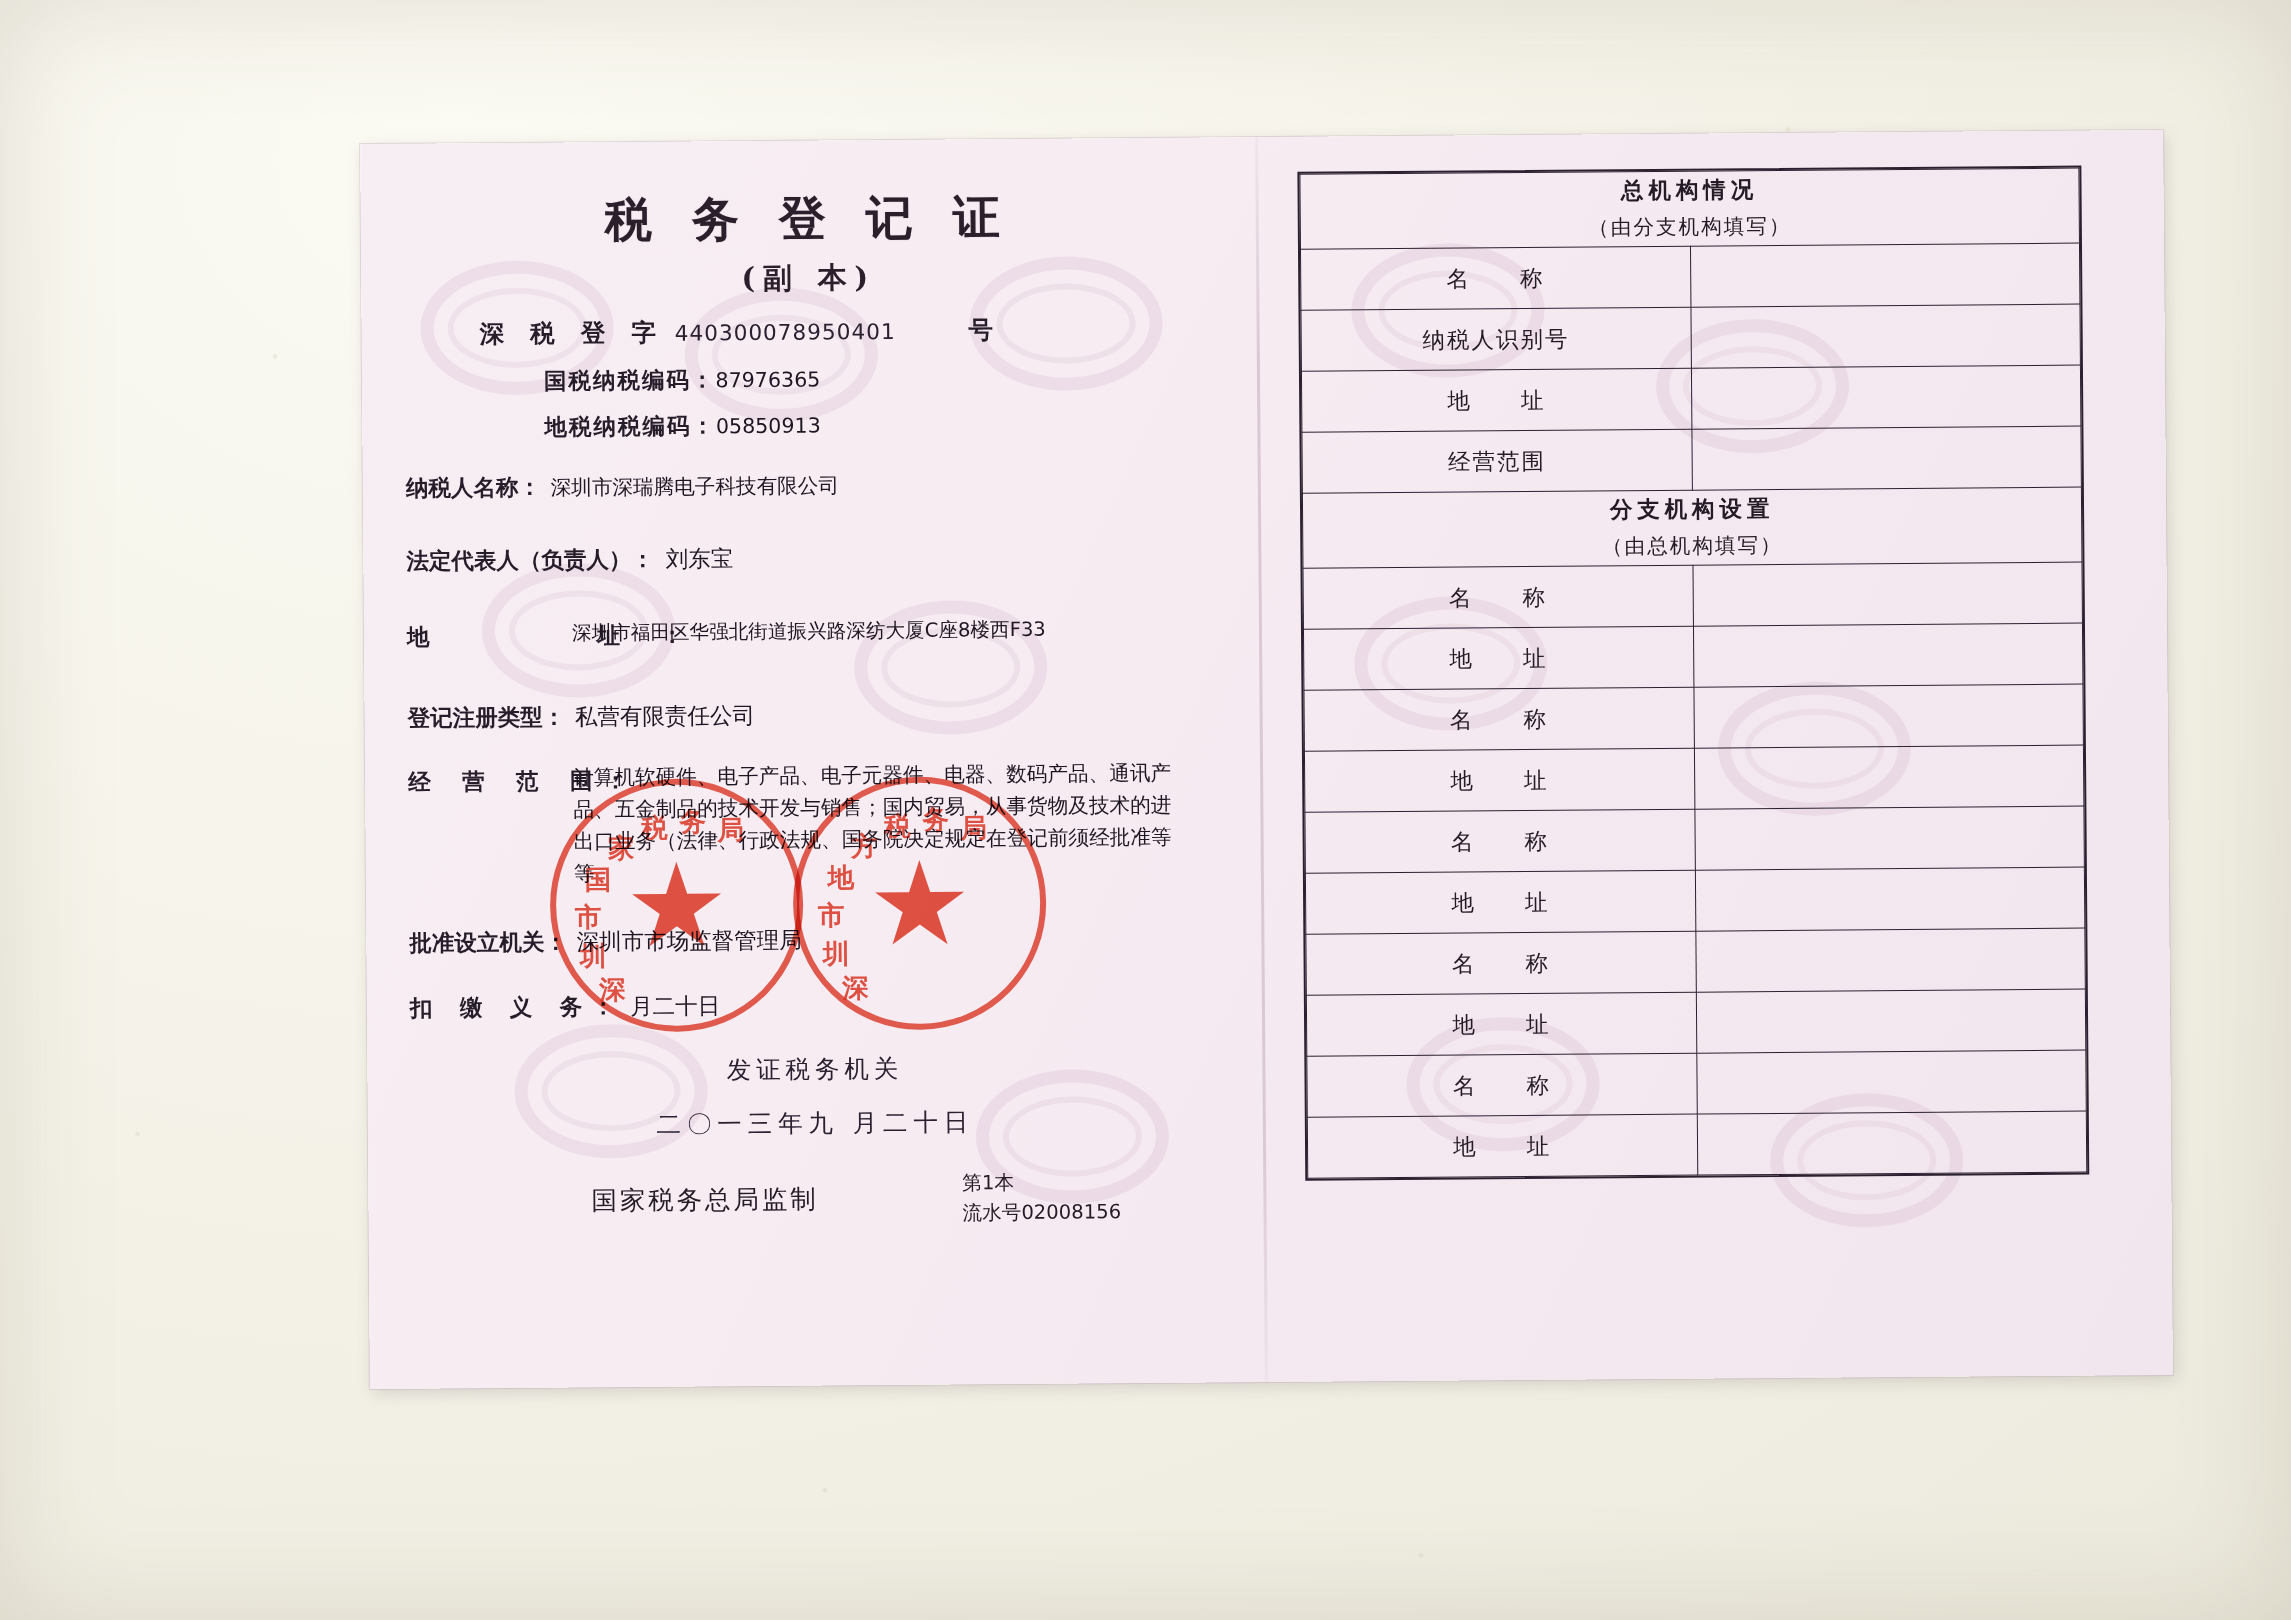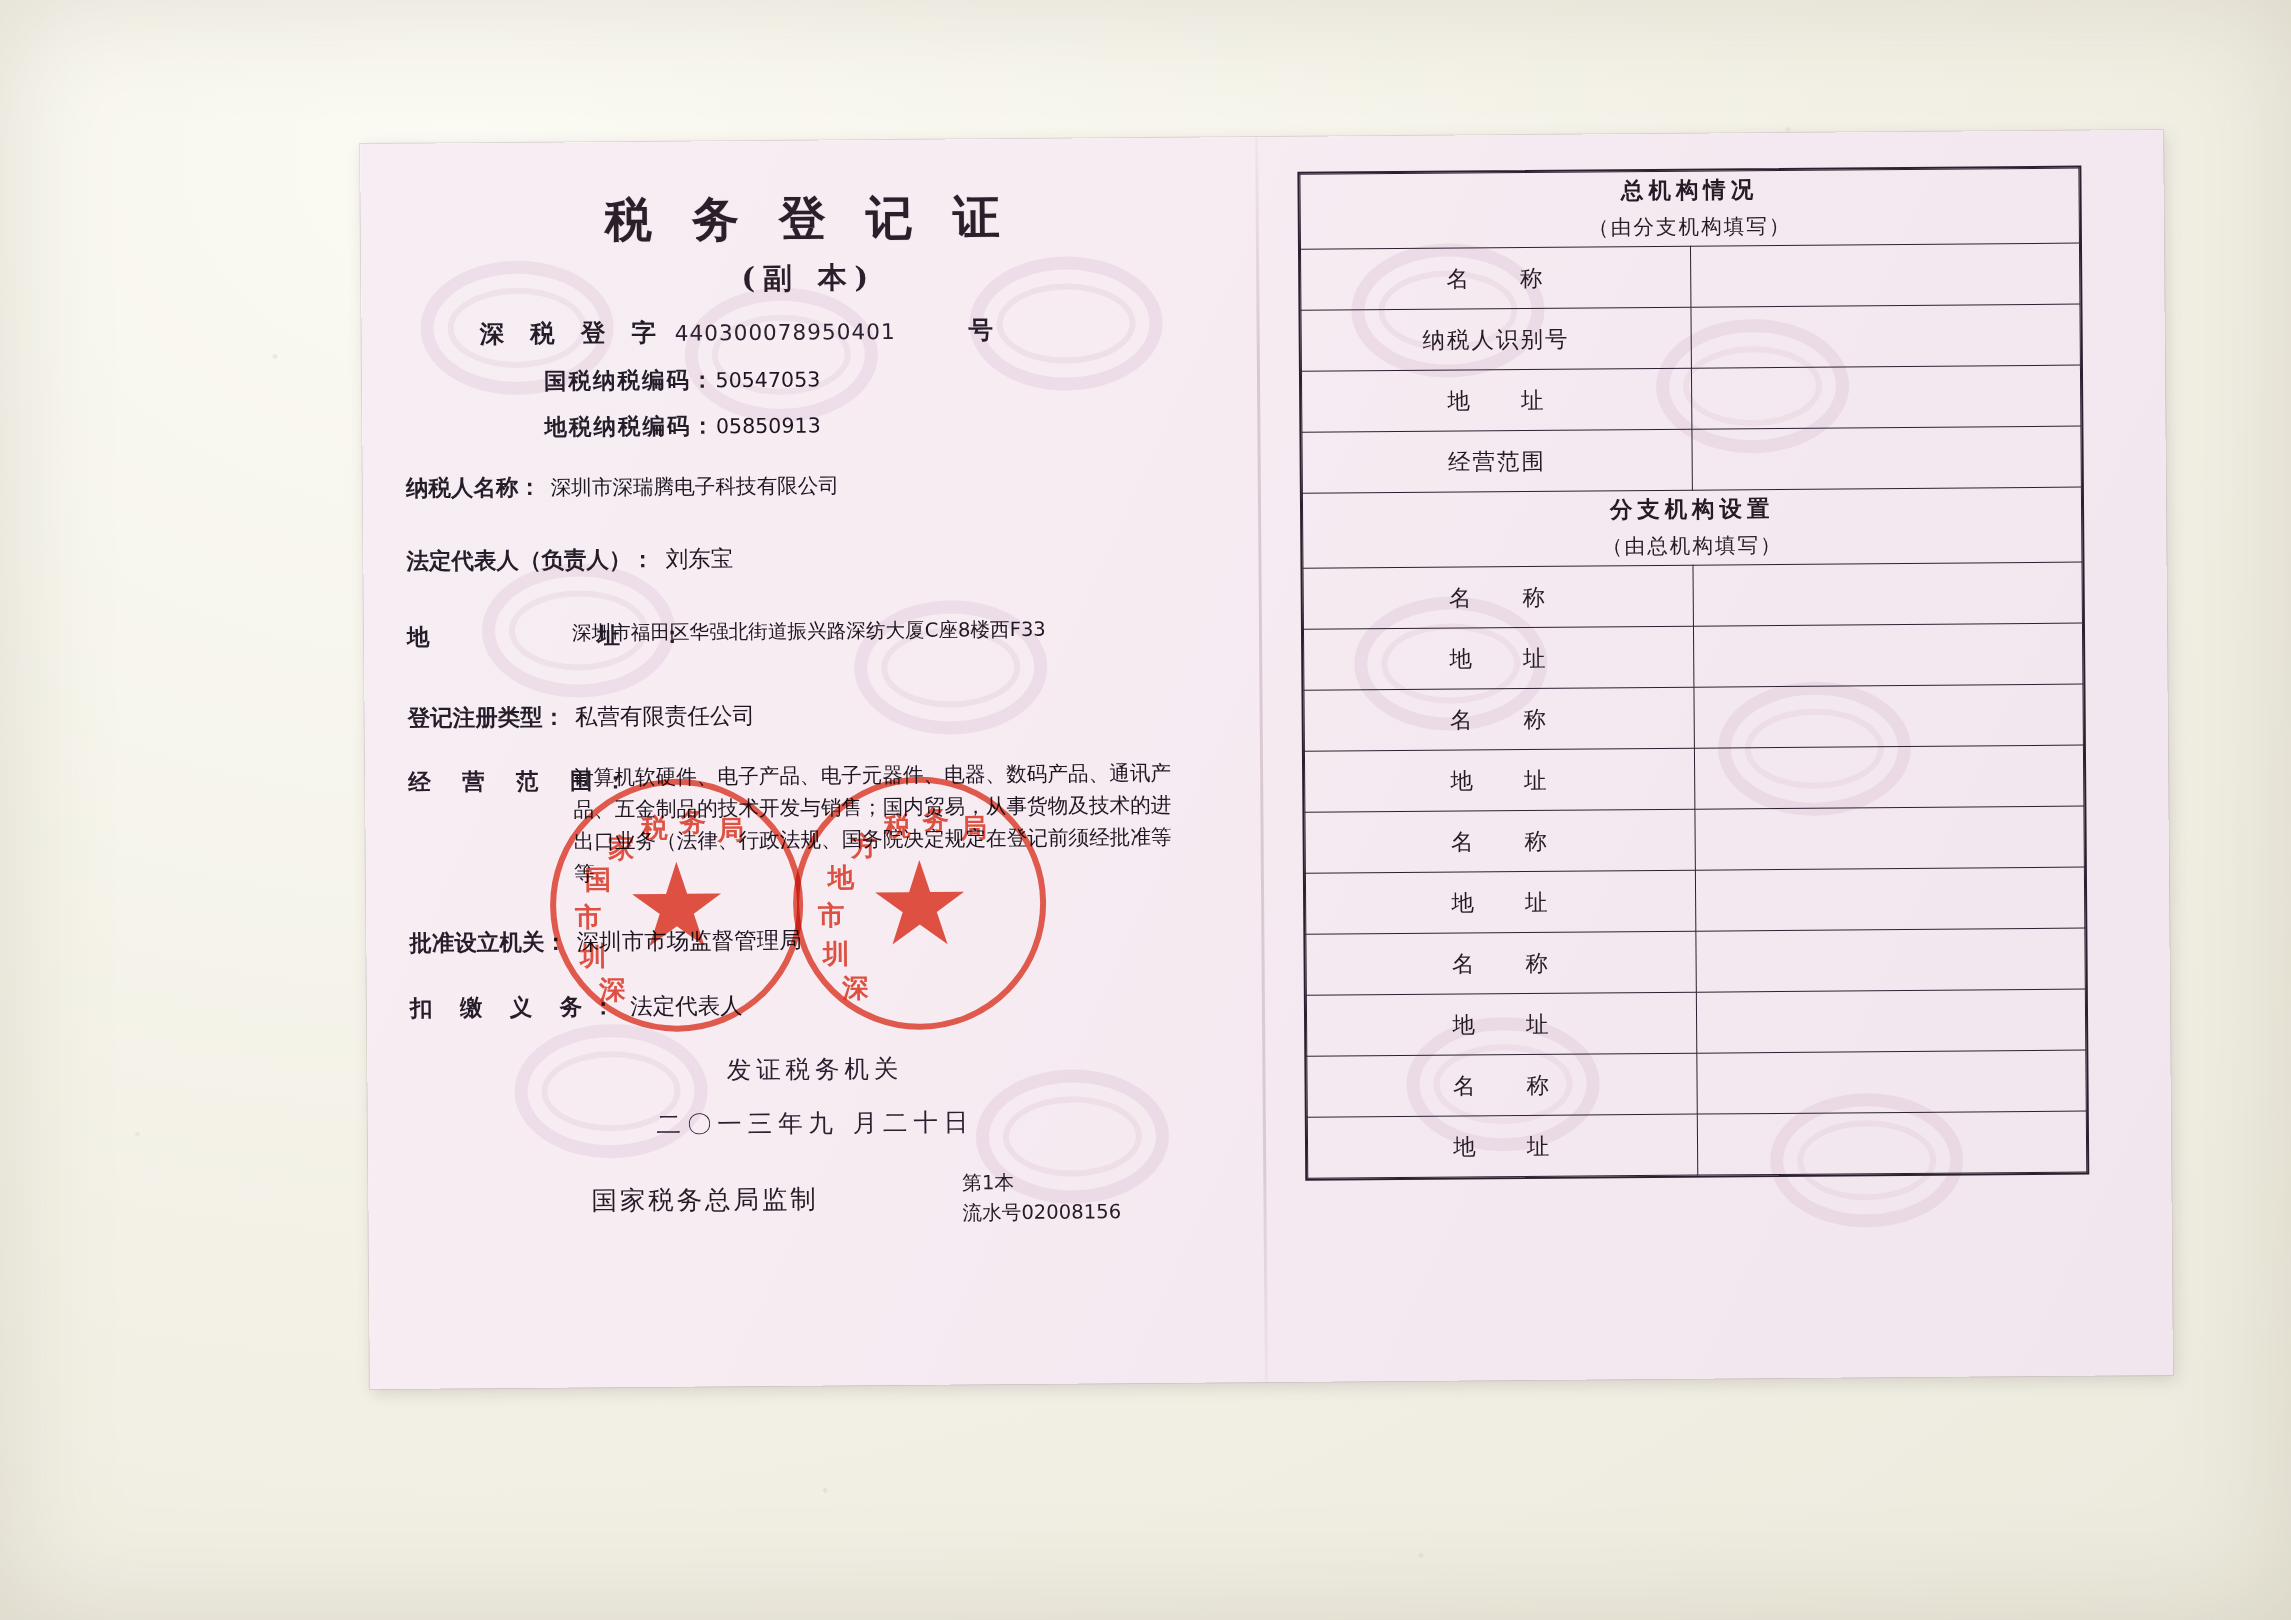--- a/index.html
+++ b/index.html
@@ -336,21 +336,21 @@
     <div id="doc-subtitle">(副 本)</div>
 
     <div class="line" id="reg-row">
       <span class="lbl prefix">深 税 登 字</span>
       <span class="num">440300078950401</span>
       <span class="lbl suffix">号</span>
     </div>
 
     <div class="line" id="guoshui-row">
       <span class="lbl">国税纳税编码：</span>
-      <span class="val">50547053</span>
+      <span class="val">87976365</span>
     </div>
 
     <div class="line" id="dishui-row">
       <span class="lbl">地税纳税编码：</span>
       <span class="val">05850913</span>
     </div>
 
     <div class="line" id="name-row">
       <span class="lbl lbl-wide">纳税人名称：</span>
       <span class="val" style="margin-left:9.8px;">深圳市深瑞腾电子科技有限公司</span>
@@ -376,21 +376,21 @@
     </div>
     <div id="scope-value">计算机软硬件、电子产品、电子元器件、电器、数码产品、通讯产品、五金制品的技术开发与销售；国内贸易，从事货物及技术的进出口业务（法律、行政法规、国务院决定规定在登记前须经批准等等</div>
 
     <div class="line" id="approve-row">
       <span class="lbl lbl-wide">批准设立机关：</span>
       <span class="val-serif" style="margin-left:9.8px;">深圳市市场监督管理局</span>
     </div>
 
     <div class="line" id="withhold-row">
       <span class="lbl lbl-withhold">扣 缴 义 务：</span>
-      <span class="val-serif" style="margin-left:5.9px;">法定代表人</span>
+      <span class="val-serif" style="margin-left:5.9px;">月二十日</span>
     </div>
 
     <div id="issuer-line">发证税务机关</div>
     <div id="issue-date">二〇一三年九 月二十日</div>
 
     <div id="footer-supervisor">国家税务总局监制</div>
     <div id="footer-right">
       <div>第1本</div>
       <div>流水号02008156</div>
     </div>

